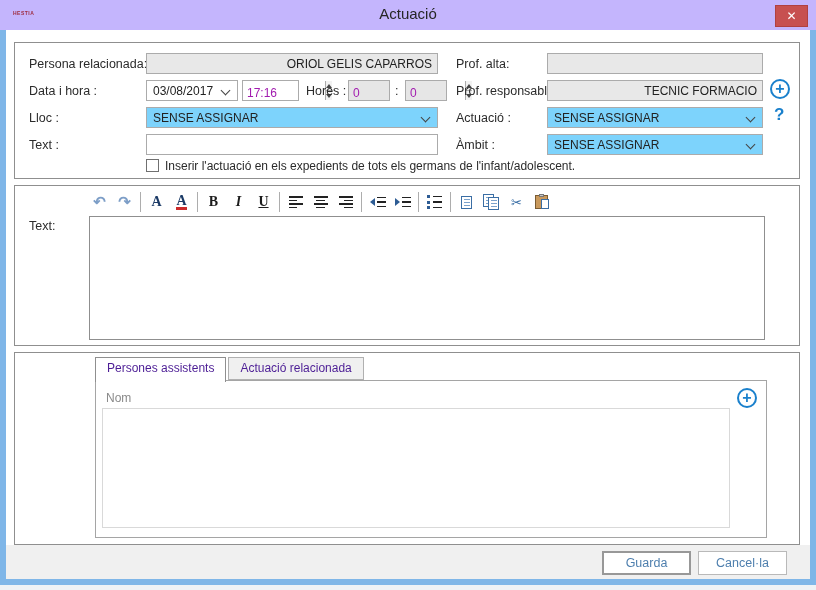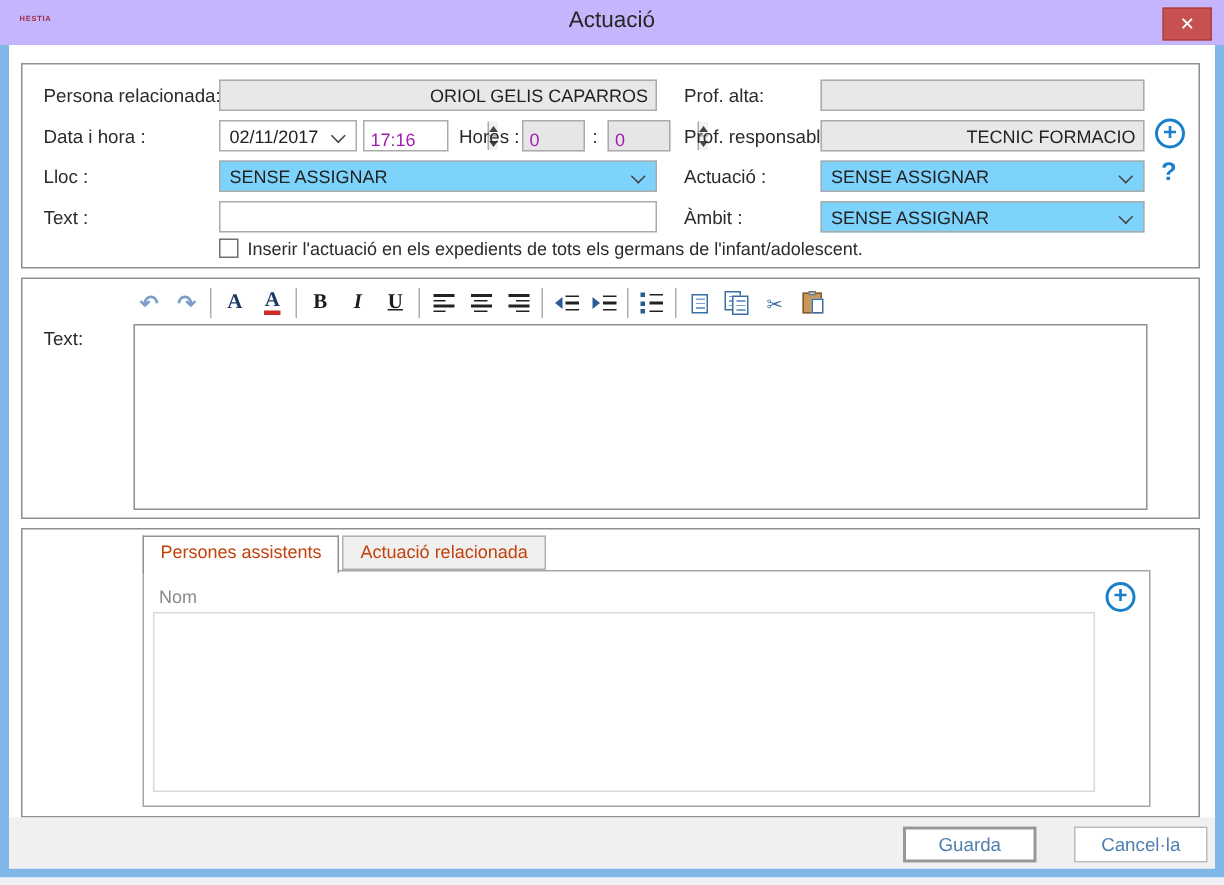--- a/index.html
+++ b/index.html
@@ -148,21 +148,21 @@
   .paste-icon .page { position: absolute; right: -2px; bottom: -1px; width: 8px; height: 10px; background: #fff; border: 1px solid #3a6ea5; }
   .textarea {
     position: absolute; left: 74px; top: 30px; width: 676px; height: 124px;
     border: 1px solid #8f8f8f; resize: none; outline: none;
     font-family: "Liberation Sans", sans-serif; font-size: 12px;
   }
   
   .tabs { position: absolute; left: 80px; top: 4px; display: flex; align-items: flex-end; z-index: 2; }
   .tab {
     background: #f0f0f0; border: 1px solid #b0b0b0; padding: 3px 11px 4px;
-    font-size: 12px; color: #c2410c; margin-right: 2px; cursor: pointer; white-space: nowrap;
+    font-size: 12px; color: #4c1d95; margin-right: 2px; cursor: pointer; white-space: nowrap;
   }
   .tab.active {
     background: #fff; border-color: #8f8f8f; border-bottom: none;
     padding-bottom: 7px; margin-bottom: -2px;
   }
   .tab-panel {
     position: absolute; left: 80px; top: 27px; width: 672px; height: 158px;
     border: 1px solid #a5a5a5; background: #fff; z-index: 1;
   }
   .col-header { position: absolute; left: 10px; top: 10px; font-size: 12px; color: #8a8a8a; }
@@ -174,21 +174,21 @@
   .footer {
     position: absolute; left: 0; top: 515px; width: 804px; height: 34px;
     background: #f0f0f0;
   }
   .btn {
     position: absolute; width: 89px; height: 24px; background: #ffffff;
     font-family: "Liberation Sans", sans-serif;
     font-size: 12.5px; color: #4e7fae; text-align: center; cursor: pointer;
   }
   .btn-save   { left: 596px; top: 6px; border: 2px solid #989898; }
-  .btn-cancel { left: 710px; top: 6px; border: 1px solid #b9b9b9; }
+  .btn-cancel { left: 692px; top: 6px; border: 1px solid #b9b9b9; }
 </style>
 </head>
 <body>
 
 <div class="window">
 
   <div class="titlebar">
     <span class="app-logo">HESTIA</span>
     <div class="win-title">Actuació</div>
     <div class="close-btn">
@@ -200,21 +200,21 @@
 
     <div class="groupbox gb1">
 
       <span class="lbl" style="left:14px;top:14px">Persona relacionada:</span>
       <input class="field ro" style="left: 131px; top: 10px; width: 292px;" readonly="" value="ORIOL GELIS CAPARROS">
       <span class="lbl" style="left:441px;top:14px">Prof. alta:</span>
       <input class="field ro" style="left: 532px; top: 10px; width: 216px;" readonly="" value="">
 
       <span class="lbl" style="left:14px;top:41px">Data i hora :</span>
       <div class="selectbox" style="left:131px;top:37px;width:92px;background:#fff">
-        <span>02/11/2017</span>
+        <span>03/08/2017</span>
         <span class="chev"></span>
       </div>
       <div class="spinbox white" style="left:227px;top:37px;width:57px">
         <span class="val">17:16</span>
         <span class="spincol">
           <span class="sbtn">
               <span class="tri-up"></span>
             </span>
           <span class="sbtn">
               <span class="tri-down"></span>

